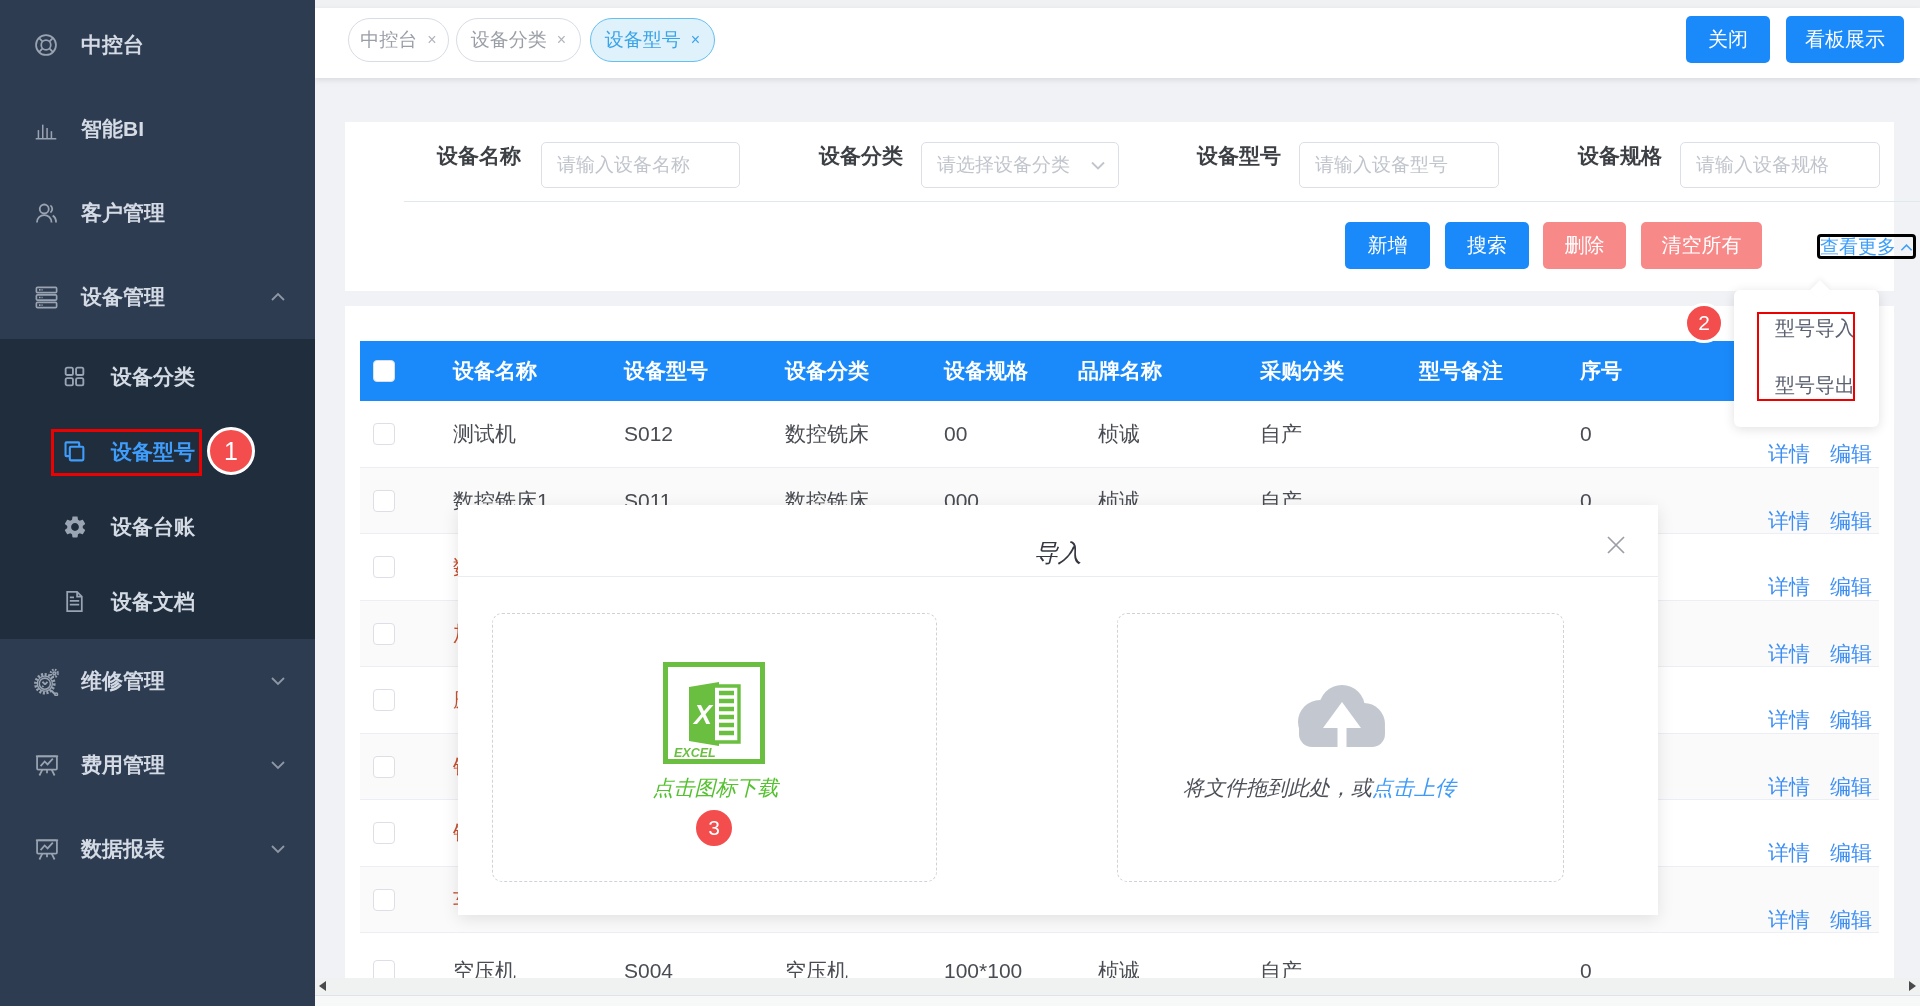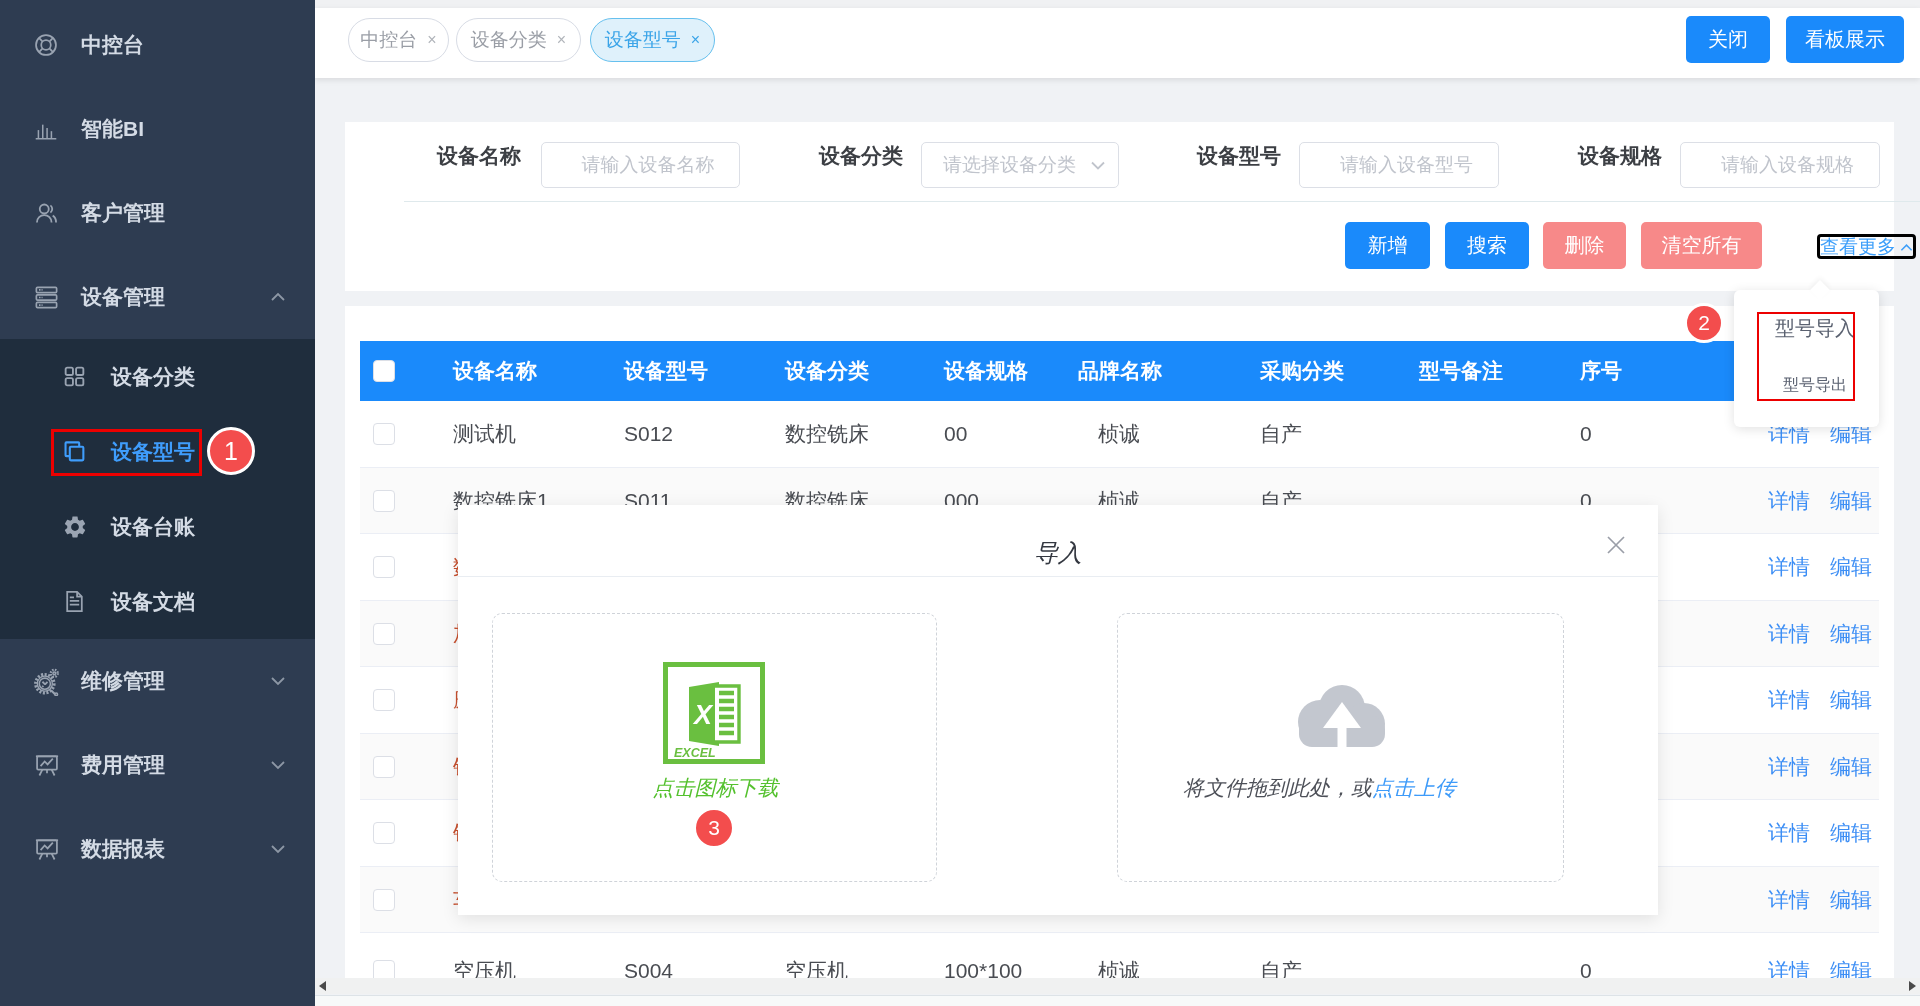--- a/index.html
+++ b/index.html
@@ -20,33 +20,33 @@
   
   #topbar { position:absolute; left:315px; top:8px; width:1605px; height:70px; background:#fff; box-shadow:0 2px 6px rgba(0,0,0,.10); z-index:4; }
   .tab { position:absolute; top:10px; height:44px; border:1px solid #d8dce5; border-radius:22px; background:#fff; color:#9a9ea6; font-size:19px; display:flex; align-items:center; justify-content:center; gap:10px; }
   .tab .x { font-size:16px; color:#b0b4ba; }
   .tab.active { background:#dff1fb; border-color:#66c0ee; color:#3aa4e8; }
   .tab.active .x { color:#3aa4e8; }
   .topbtn { position:absolute; top:8px; height:47px; background:#1a8afb; color:#fff; font-size:20px; border-radius:5px; display:flex; align-items:center; justify-content:center; }
   
   #searchpanel { position:absolute; left:345px; top:122px; width:1549px; height:169px; background:#fff; z-index:2; }
   .flabel { position:absolute; top:142px; font-size:21px; font-weight:700; color:#3c3f44; z-index:3; }
-  .finput { position:absolute; top:142px; width:200px; height:46px; border:1px solid #dcdfe6; border-radius:5px; background:#fff; color:#c0c4cc; font-size:19px; line-height:44px; padding-left:15px; white-space:nowrap; overflow:hidden; z-index:3;text-align:center; }
+  .finput { position:absolute; top:142px; width:200px; height:46px; border:1px solid #dcdfe6; border-radius:5px; background:#fff; color:#c0c4cc; font-size:19px; line-height:44px; padding-left:15px; white-space:nowrap; overflow:hidden; z-index:3; }
   .abtn { position:absolute; top:222px; height:47px; border-radius:5px; color:#fff; font-size:20px; display:flex; align-items:center; justify-content:center; z-index:3; }
   .blue { background:#1a8afb; }
   .salmon { background:#f78989; }
   
   #tablepanel { position:absolute; left:345px; top:306px; width:1549px; height:672px; background:#fff; overflow:hidden; z-index:2; }
   #tbl { position:absolute; left:15px; top:35px; width:1519px; }
   .thead { position:absolute; left:0; top:0; width:1519px; height:60px; background:#1a8afb; }
   .thead .hc { position:absolute; top:0; height:60px; line-height:60px; color:#fff; font-size:21px; font-weight:700; }
   .trow { position:absolute; width:1519px; height:66.5px; }
   .trow .tc { position:absolute; top:0; height:66.5px; line-height:66.5px; color:#494c52; font-size:21px; white-space:nowrap; }
   .cbx { position:absolute; width:22px; height:22px; border:1px solid #dcdfe6; border-radius:4px; background:#fff; }
-  .trow .oplink { color:#3c8ef5 !important; }
+  .trow .oplink { color:#3c8ef5 !important;margin-top:20px; }
   
   #hscroll { position:absolute; left:315px; top:978px; width:1605px; height:16px; background:#f0f1f1; z-index:6; }
   #bstrip  { position:absolute; left:315px; top:995px; width:1605px; height:11px; background:#f7f9f9; border-top:1px solid #dde3e7; z-index:6; }
   
   #dropdown { position:absolute; left:1734px; top:290px; width:145px; height:137px; background:#fff; border-radius:6px; box-shadow:0 2px 12px rgba(0,0,0,.12); z-index:20; }
   #dropdown:before { content:""; position:absolute; top:-7px; left:79px; width:14px; height:14px; background:#fff; transform:rotate(45deg); box-shadow:-2px -2px 5px rgba(0,0,0,.05); }
   
   #modal { position:absolute; left:458px; top:505px; width:1200px; height:410px; background:#fff; box-shadow:0 4px 16px rgba(0,0,0,.10); z-index:30;font-style:italic; }
 </style>
 </head>
@@ -328,21 +328,21 @@
 </div>
 
 <div id="hscroll">
   <div style="position:absolute; left:4px; top:3px; width:0; height:0; border-top:5px solid transparent; border-bottom:5px solid transparent; border-right:7px solid #4a4a4a;"></div>
   <div style="position:absolute; right:4px; top:3px; width:0; height:0; border-top:5px solid transparent; border-bottom:5px solid transparent; border-left:7px solid #4a4a4a;"></div>
 </div>
 <div id="bstrip"></div>
 
 <div id="dropdown">
   <div style="position:absolute; left:31px; top:16px; width:100px; height:44px; color:#5a6170; font-size:20px; display:flex; align-items:center; justify-content:center;">型号导入</div>
-  <div style="position:absolute; left:31px; top:73px; width:100px; height:44px; color:#5a6170; font-size:16px; display:flex; align-items:center; justify-content:center;">型号导出</div>
+  <div style="position:absolute; left:31px; top:73px; width:100px; height:44px; color:#5a6170; font-size:20px; display:flex; align-items:center; justify-content:center;">型号导出</div>
   <div style="position:absolute; left:23px; top:22px; width:98px; height:89px; border:2px solid #ec0000;"></div>
 </div>
 <div class="badge" style="left:1684px; top:303px; width:40px; height:40px; font-size:21px; z-index:21;">2</div>
 
 <div id="modal">
   <div style="position:absolute; left:0; top:0; width:1200px; height:72px;">
     <div style="position:absolute; left:0; right:0; top:32px; text-align:center; font-size:24px; color:#333740;">导入</div>
     <svg style="position:absolute; left:1146px; top:28px;" width="24" height="24" viewBox="0 0 24 24" fill="none" stroke="#9a9ea8" stroke-width="1.7">
         <path d="M4 4 L20 20 M20 4 L4 20"></path>
       </svg>

